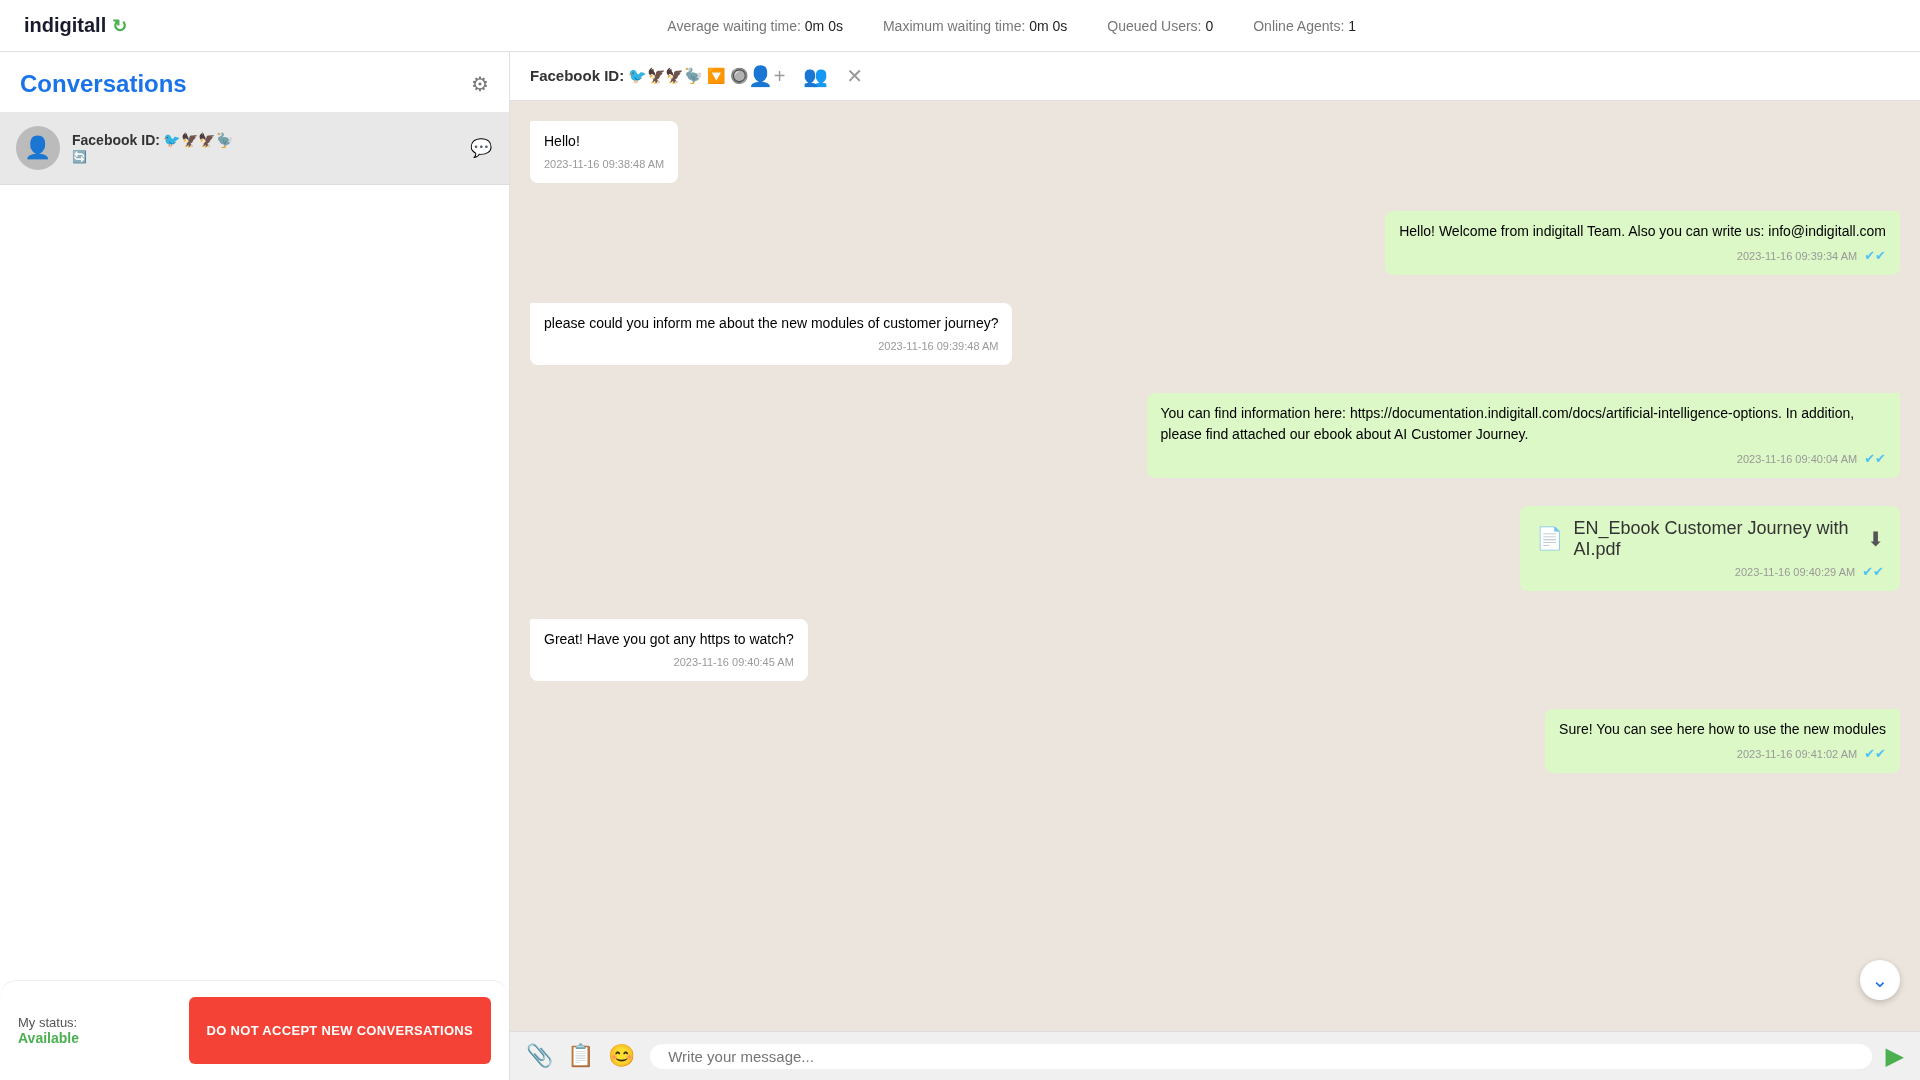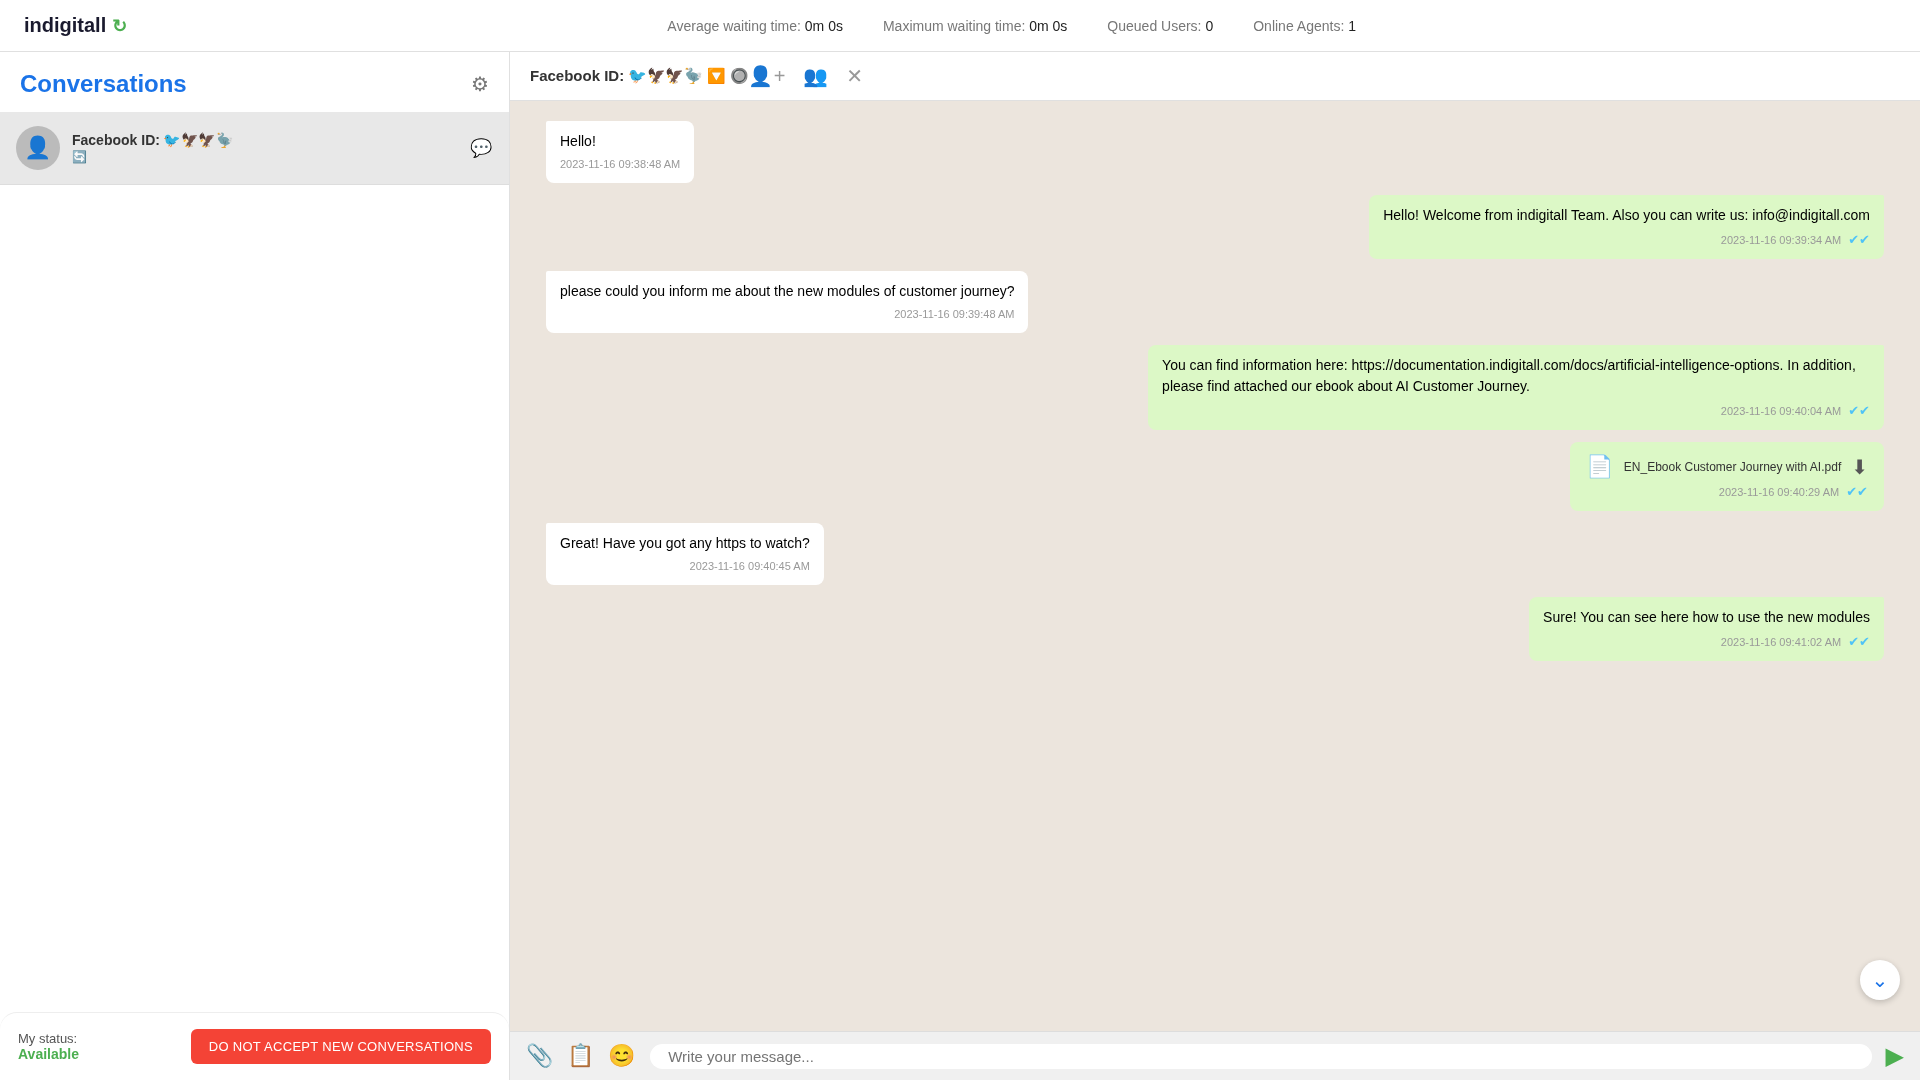--- a/index.html
+++ b/index.html
@@ -139,23 +139,23 @@
     .status-available {
       font-size: 14px;
       font-weight: 600;
       color: #4caf50;
     }
     .do-not-accept-btn {
       background: #f44336;
       color: #fff;
       border: none;
       border-radius: 6px;
-      padding: 10px 18px;
+      padding: 26px 18px;
       font-size: 13px;
-      font-weight: 400;
+      font-weight: 700;
       cursor: pointer;
       letter-spacing: 0.3px;
     }
 
     
     .chat-area {
       flex: 1;
       display: flex;
       flex-direction: column;
       background: #ece5dd;
@@ -184,24 +184,24 @@
     .header-action-icon {
       color: #999;
       font-size: 20px;
       cursor: pointer;
     }
 
     
     .messages-container {
       flex: 1;
       overflow-y: auto;
-      padding: 20px 36px;
+      padding: 20px 20px;
       display: flex;
       flex-direction: column;
-      gap: 12px;
+      gap: 28px;
     }
 
     .message-bubble {
       max-width: 60%;
       padding: 10px 14px;
       border-radius: 8px;
       position: relative;
       font-size: 14px;
       line-height: 1.5;
     }
@@ -235,21 +235,21 @@
       border-radius: 8px;
       display: flex;
       flex-direction: column;
     }
     .file-row {
       display: flex;
       align-items: center;
       gap: 10px;
     }
     .file-icon { color: #555; font-size: 22px; }
-    .file-name { font-size: 12px; color: #333; font-weight: 500; flex: 1; }
+    .file-name { font-size: 18px; color: #333; font-weight: 500; flex: 1; }
     .download-icon { color: #555; font-size: 20px; cursor: pointer; }
 
     
     .scroll-bottom-btn {
       position: absolute;
       bottom: 80px;
       right: 20px;
       width: 40px;
       height: 40px;
       background: #fff;

